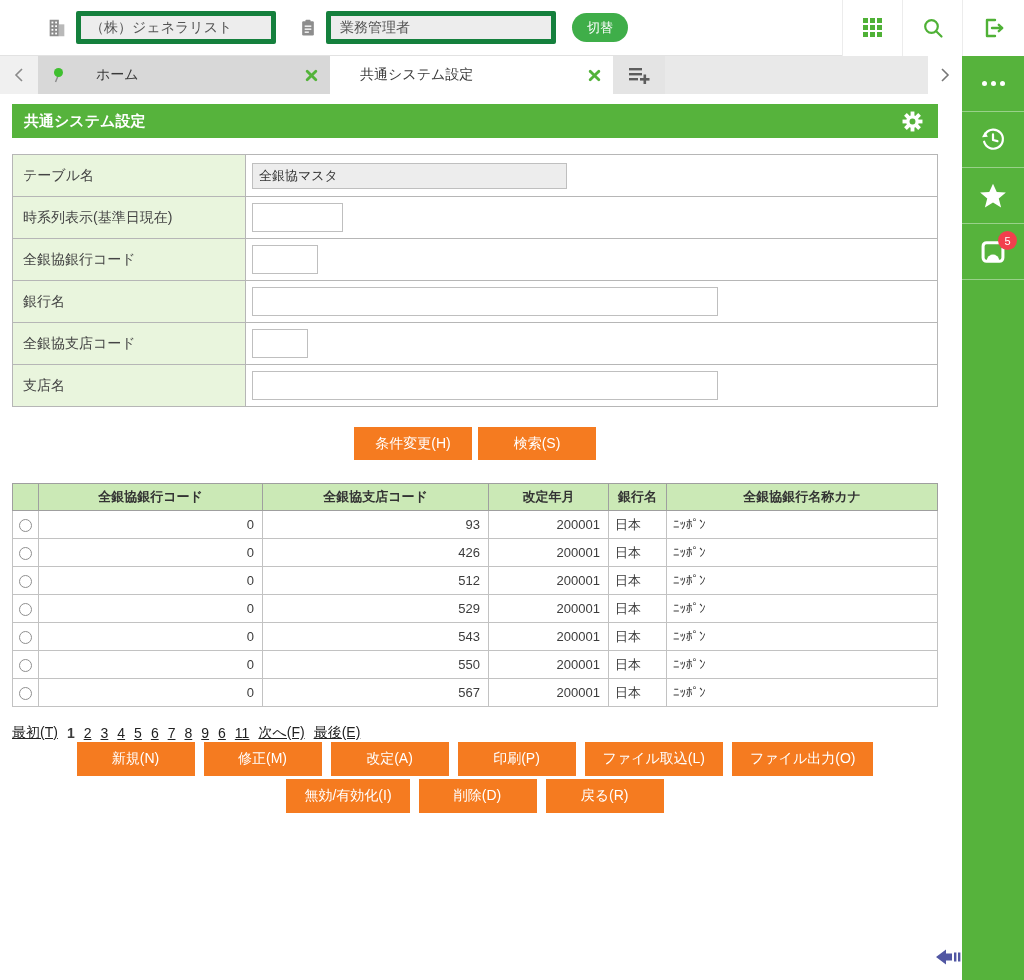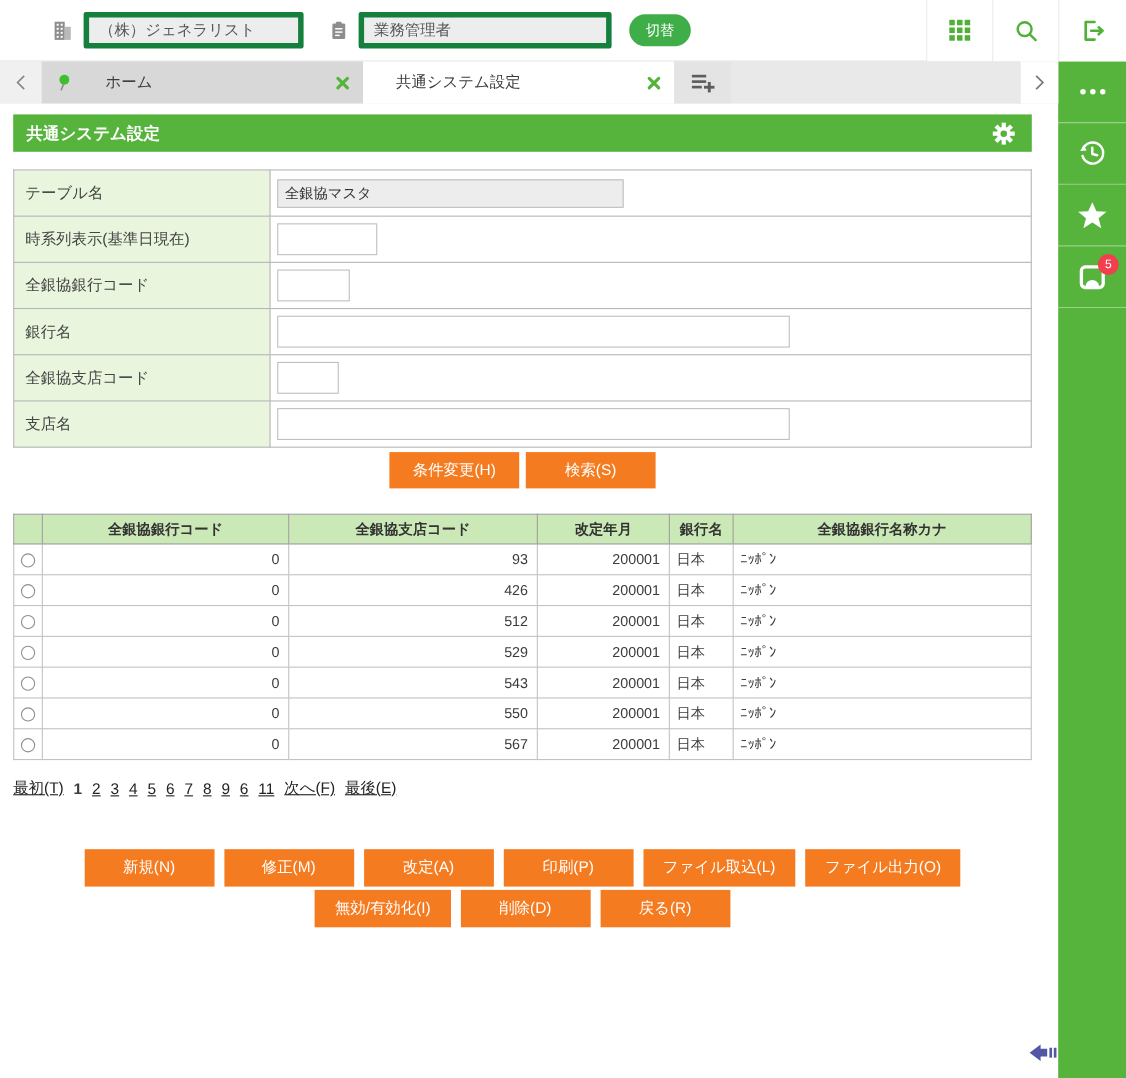--- a/index.html
+++ b/index.html
@@ -54,42 +54,42 @@
   .inp { border:1px solid #bfbfbf; height:29px; padding:0 6px; font-size:13px; color:#333; outline:none; background:#fff; }
   .inp-ro { background:#ededed; height:26px; width:315px; }
   .w-xs  { width:56px; }
   .w-sm  { width:66px; }
   .w-md  { width:91px; }
   .w-lg  { width:466px; }
 
   
   .btn-orange { background:#f57b20; border:none; color:#fff; font-size:14px; height:34px;
                 padding:0 18px; min-width:118px; cursor:pointer; }
-  .search-row { margin-top:4px; display:flex; justify-content:center; gap:6px; }
+  .search-row { margin-top:20px; display:flex; justify-content:center; gap:6px; }
   .search-row .btn-orange { height:33px; }
 
   
   table.data { width:100%; border-collapse:collapse; margin-top:23px; font-size:13px; }
   table.data th { background:#cbe9b6; border:1px solid #9f9f9f; height:27px;
                   font-weight:bold; color:#333; text-align:center; }
   table.data td { border:1px solid #c2c2c2; height:28px; background:#fff; }
   table.data .num { text-align:right; padding-right:8px; }
   table.data .txt { text-align:left; padding-left:6px; }
   table.data .sel { text-align:center; width:26px; }
   .radio { display:inline-block; width:13px; height:13px; border:1px solid #8f8f8f;
            border-radius:50%; background:#fff; vertical-align:middle; cursor:pointer; }
 
   
   .pagination { margin-top:17px; display:flex; align-items:center; gap:9px; font-size:14px; }
   .pagination a { color:#222; text-decoration:underline; cursor:pointer; }
   .pagination .current { font-weight:bold; text-decoration:none; cursor:default; }
 
   
   .actions { display:flex; justify-content:center; gap:9px; }
-  .actions.r1 { margin-top:46px; }
+  .actions.r1 { }
   .actions.r2 { margin-top:3px; }
 
   
   .collapse-arrow { position:absolute; right:0; bottom:14px; cursor:pointer; line-height:0; }
 
   
   .sidebar { width:62px; background:#56b33c; display:flex; flex-direction:column; }
   .sb-item { height:56px; display:flex; align-items:center; justify-content:center;
              border-bottom:1px solid rgba(255,255,255,.4); cursor:pointer; position:relative; }
   .dots { display:flex; gap:4px; }

